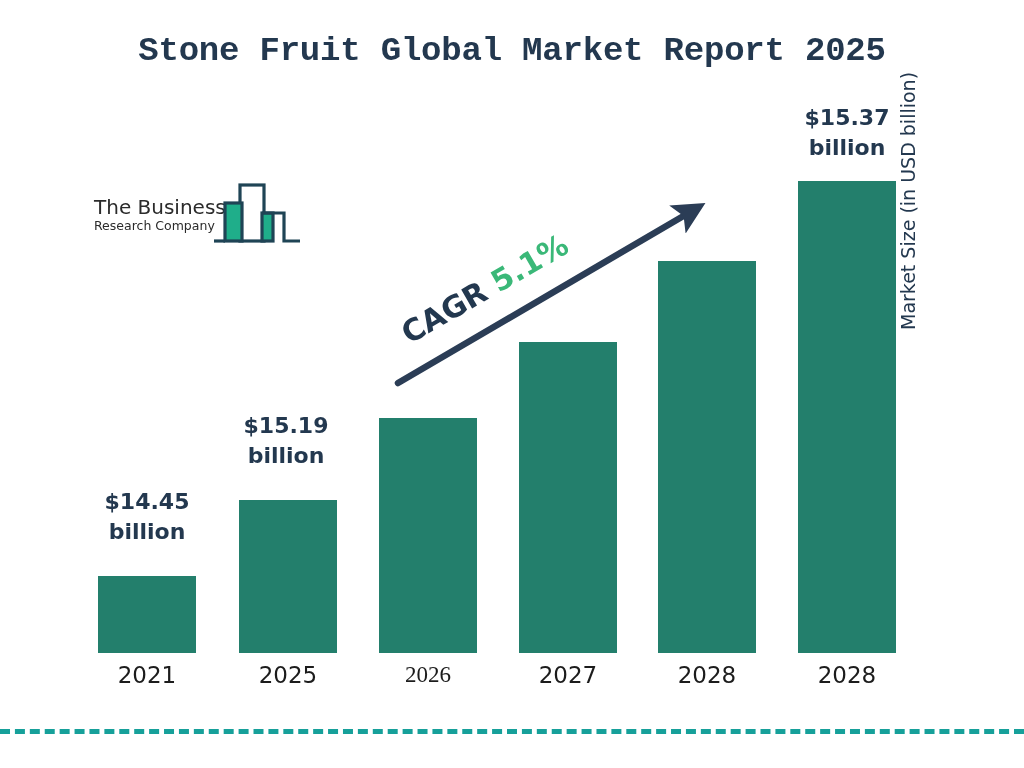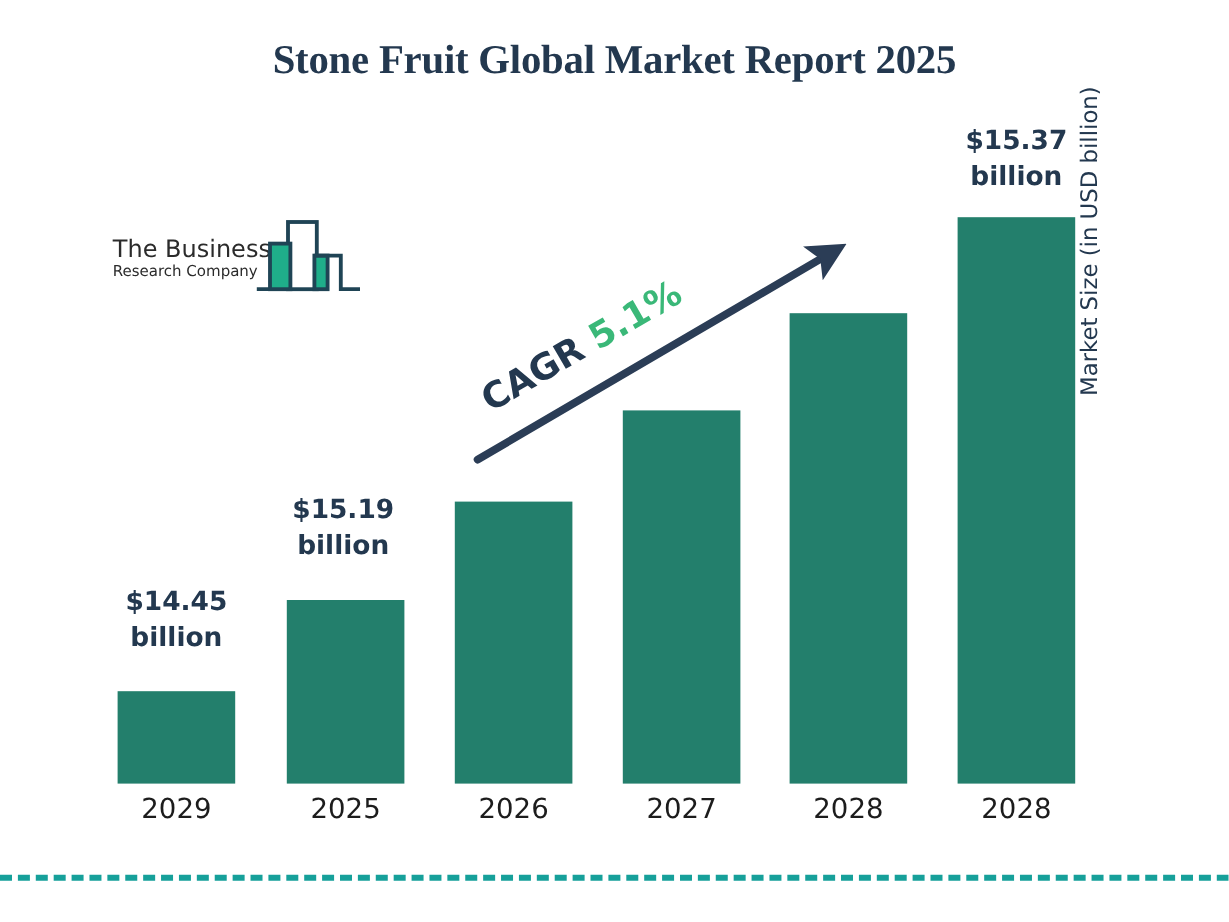--- a/index.html
+++ b/index.html
@@ -16,21 +16,21 @@
     font-family: "Liberation Sans", sans-serif;
   }
 
   
   #chart-title {
     position: absolute;
     top: 32px;
     left: 0;
     width: 1024px;
     text-align: center;
-    font-family: Liberation Serif, serif;
+    font-family: Liberation Mono, monospace;
     font-size: 34px;
     font-weight: bold;
     color: #23384f;
     letter-spacing: -0.2px;
   }
 
   
   #logo {
     position: absolute;
     left: 78px;
@@ -196,23 +196,23 @@
         </marker>
       </defs>
       <line x1="398" y1="383" x2="692" y2="211" stroke="#2b3d56" stroke-width="6.5" stroke-linecap="round" marker-end="url(#arrowhead)"></line>
     </svg>
 
     <div id="cagr-annotation">
       <span id="cagr-label">CAGR</span>
       <span id="cagr-value">5.1%</span>
     </div>
 
-    <div class="x-tick" style="left:82px;">2029</div>
+    <div class="x-tick" style="left:82px;">2021</div>
     <div class="x-tick" style="left:223px;">2025</div>
-    <div class="x-tick" style="left:363px;">2026</div>
+    <div class="x-tick" style="left:363px;font-family:Liberation Serif, serif;">2026</div>
     <div class="x-tick" style="left:503px;">2027</div>
     <div class="x-tick" style="left:642px;text-align:center;">2028</div>
     <div class="x-tick" style="left:782px;">2028</div>
 
     <div id="y-axis-label">Market Size (in USD billion)</div>
   </div>
 
   <div id="footer-rule"></div>
 </div>
 

